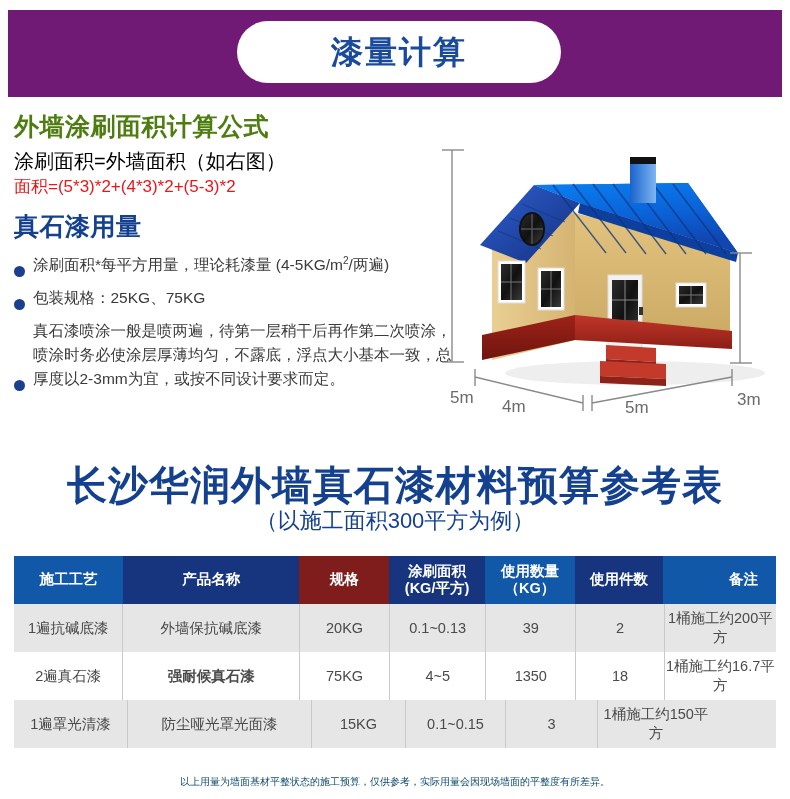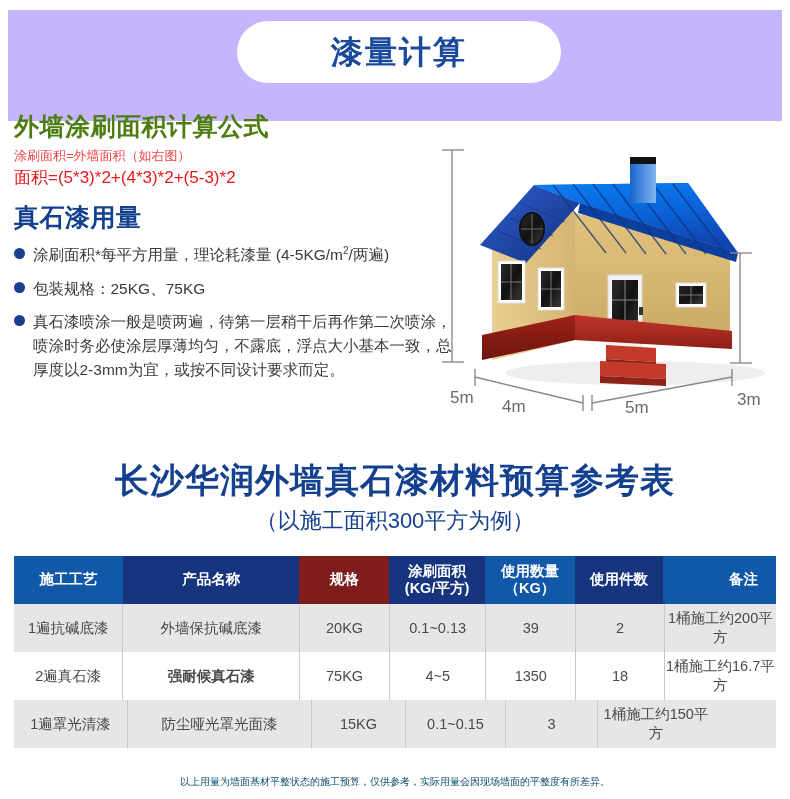--- a/index.html
+++ b/index.html
@@ -6,51 +6,51 @@
   html, body {
     width: 790px; height: 799px;
     background: #ffffff;
     font-family: "Liberation Sans", "DejaVu Sans", sans-serif;
     overflow: hidden;
   }
   .page { position: relative; width: 790px; height: 799px; background:#fff; }
 
   
   .banner {
-    position: absolute; left: 8px; top: 10px; width: 774px; height: 111px;
-    background: #c4b5fd;
+    position: absolute; left: 8px; top: 10px; width: 774px; height: 87px;
+    background: #701a75;
   }
   .banner-pill {
     position: absolute; left: 229px; top: 11px; width: 324px; height: 62px;
     background: #ffffff; border-radius: 31px;
     display: flex; align-items: center; justify-content: center;
   }
   .banner-pill-text {
     color: #1a4a9c; font-size: 32px; font-weight: bold; letter-spacing: 2px;
     line-height: 1;
   }
 
   
   .left-col { position: absolute; left: 14px; top: 112px; width: 450px; }
   .h-blue {
     color: #4d7c0f; font-size: 25px; font-weight: bold; letter-spacing: .5px;
     line-height: 1.15;
   }
   .sub-gray {
-    color: #ef4444; font-size: 13px; margin-top: 7px; line-height: 1.3;
+    color: #000000; font-size: 20px; margin-top: 7px; line-height: 1.3;
   }
   .sub-red {
     color: #e8171a; font-size: 17px; margin-top: 2px; line-height: 1.3;
   }
   .h-blue2 {
     color: #14418f; font-size: 25px; font-weight: bold; margin-top: 14px;
     letter-spacing: .5px; line-height: 1.15;
   }
   .bullets { margin-top: 12px; }
-  .bullet-row { display: flex; align-items: flex-start; margin-bottom: 9px; }
+  .bullet-row { display: flex; align-items: flex-end; margin-bottom: 9px; }
   .dot {
     width: 11px; height: 11px; border-radius: 50%; background: #1b3f8f;
     flex: 0 0 11px; margin-top: 5px; margin-right: 8px;
   }
   .bullet-text { color: #3a3a3a; font-size: 15.5px; line-height: 1.55; }
   .bullet-text sup { font-size: 10px; vertical-align: super; }
 
   
   .house-wrap { position: absolute; left: 440px; top: 135px; width: 350px; height: 295px; }
   .house-svg { position: absolute; left: 0; top: 0; }
@@ -58,21 +58,21 @@
     position: absolute; color: #6b6b6b; font-size: 17px; font-family: "Liberation Sans", sans-serif;
   }
   .dim-5m-left  { left: 10px;  top: 253px; }
   .dim-3m-right { left: 297px; top: 255px; }
   .dim-4m-bot   { left: 62px;  top: 262px; }
   .dim-5m-bot   { left: 185px; top: 263px; }
 
   
   .sec-title {
     position: absolute; left: 0; top: 458px; width: 790px; text-align: center;
-    color: #14418f; font-size: 34px; font-weight: bold; letter-spacing: 1px;
+    color: #14418f; font-size: 40px; font-weight: bold; letter-spacing: 1px;
   }
   .sec-sub {
     position: absolute; left: 0; top: 506px; width: 790px; text-align: center;
     color: #14418f; font-size: 22px;
   }
 
   
   .table { position: absolute; left: 14px; top: 556px; width: 762px; }
   .trow { display: flex; width: 762px; }
   .thead .cell {

